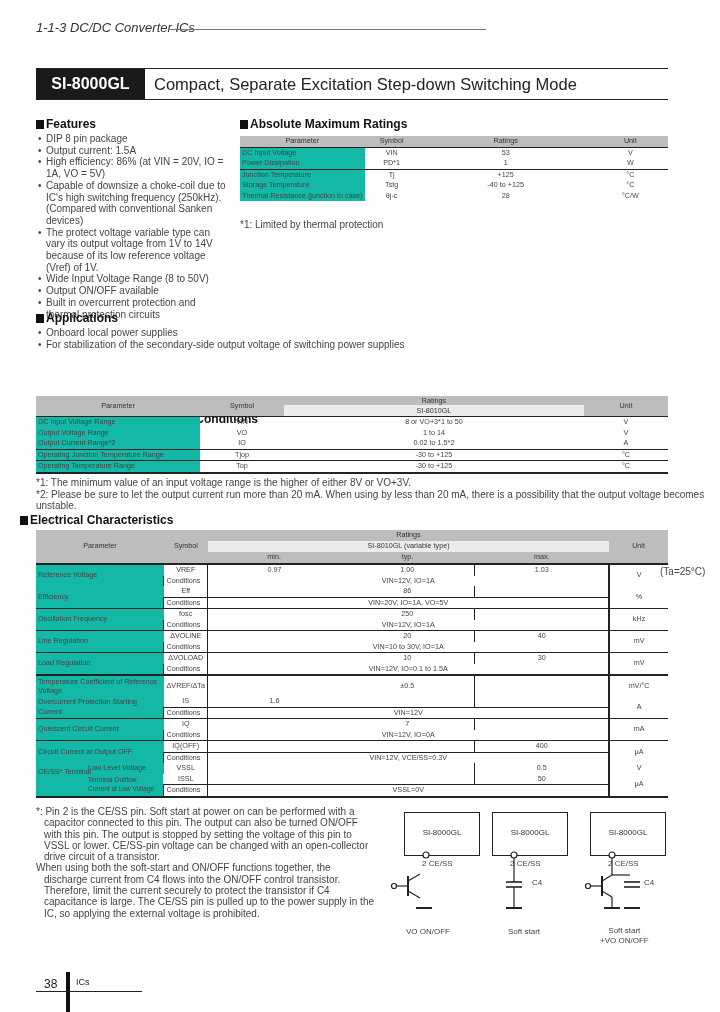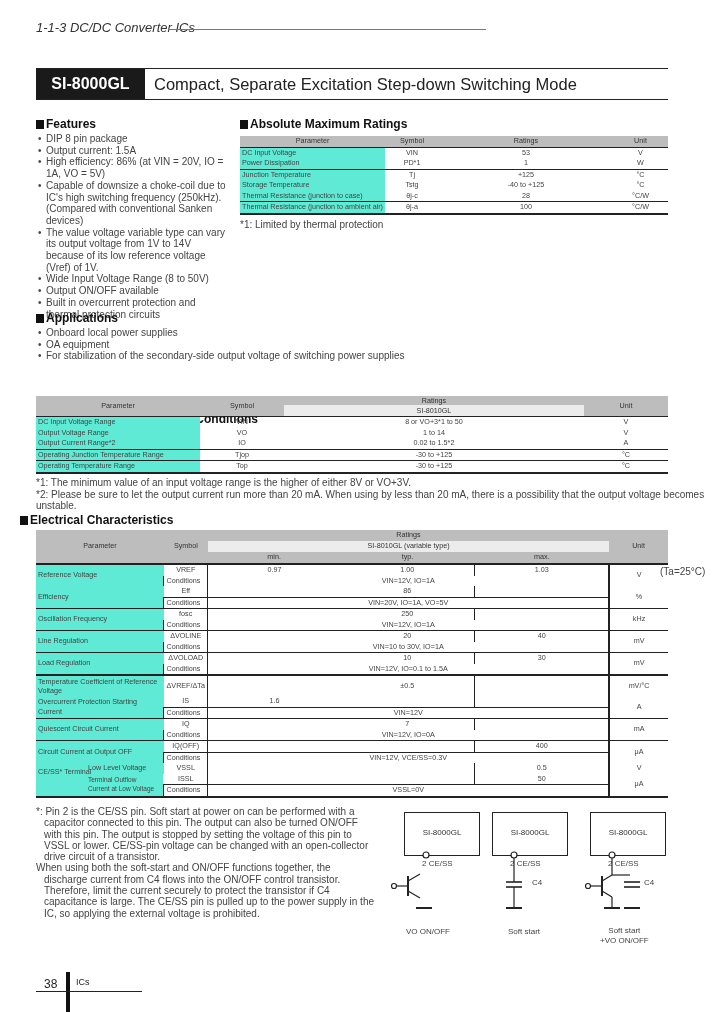--- a/index.html
+++ b/index.html
@@ -18,21 +18,21 @@
   table{border-collapse:collapse;position:absolute;font-size:7.2px;color:#444;}
   td,th{padding:0 2px;height:10.5px;line-height:10.5px;white-space:nowrap;}
   th{background:#bdbdbd;font-weight:normal;color:#333;text-align:center;}
   .sub{background:#ececec;}
   .c{text-align:center;}
   .tb{border-top:1px solid #222;}
   .tbb{border-top:2px solid #222;}
   .bb{border-bottom:2px solid #222;}
   .lb{border-left:1px solid #222;}
   .lbb{border-left:2px solid #222;}
-  .pshade{background:#5eead4;}
+  .pshade{background:#14b8a6;}
   .note{position:absolute;font-size:10px;color:#444;line-height:11px;}
   .circuit-box{position:absolute;border:1px solid #222;width:74px;height:42px;font-size:8px;text-align:center;line-height:40px;color:#333;}
   .foot-num{left:44px;top:977px;font-size:12px;color:#222;}
   .foot-bar{left:66px;top:972px;width:4px;height:40px;background:#111;}
   .foot-label{left:76px;top:977px;font-size:9px;color:#222;}
   .foot-line{left:36px;top:991px;width:106px;height:1px;background:#222;}
 </style>
 </head>
 <body>
 
@@ -43,21 +43,21 @@
   <div class="title-series">SI-8000GL Series</div>
   <div class="title-desc">Compact, Separate Excitation Step-down Switching Mode</div>
 </div>
 
 <h2 style="left:36px;top:117px;"><span>Features</span></h2>
 <ul class="bul" style="left:36px;top:133px;width:190px;">
   <li>DIP 8 pin package</li>
   <li>Output current: 1.5A</li>
   <li>High efficiency: 86% (at VIN = 20V, IO = 1A, VO = 5V)</li>
   <li>Capable of downsize a choke-coil due to IC's high switching frequency (250kHz). (Compared with conventional Sanken devices)</li>
-  <li>The value voltage variable type can vary its output voltage from 1V to 14V because of its low reference voltage (Vref) of 1V.</li>
+  <li>The protect voltage variable type can vary its output voltage from 1V to 14V because of its low reference voltage (Vref) of 1V.</li>
   <li>Wide Input Voltage Range (8 to 50V)</li>
   <li>Output ON/OFF available</li>
   <li>Built in overcurrent protection and thermal protection circuits</li>
 </ul>
 
 <h2 style="left:240px;top:117px;"><span>Absolute Maximum Ratings</span></h2>
 <table style="left:240px;top:136px;width:428px;">
   <tbody>
       <tr>
     <th style="width:120px">Parameter</th>
@@ -88,34 +88,27 @@
         <td class="c">Tstg</td>
         <td class="c">-40 to +125</td>
         <td class="c">°C</td>
       </tr>
   <tr>
         <td class="pshade">Thermal Resistance (junction to case)</td>
         <td class="c">θj-c</td>
         <td class="c">28</td>
         <td class="c">°C/W</td>
       </tr>
-  <tr class="tb bb">
-        <td class="pshade">Thermal Resistance (junction to ambient air)</td>
-        <td class="c">θj-a</td>
-        <td class="c">100</td>
-        <td class="c">°C/W</td>
-      </tr>
 </tbody>
   </table>
 <div class="note" style="left:240px;top:219px;">*1: Limited by thermal protection</div>
 
 <h2 style="left:36px;top:311px;"><span>Applications</span></h2>
 <ul class="bul" style="left:36px;top:327px;width:400px;">
   <li>Onboard local power supplies</li>
-  <li>OA equipment</li>
   <li>For stabilization of the secondary-side output voltage of switching power supplies</li>
 </ul>
 
 <h2 style="left:36px;top:376px;margin-top:36px;"><span>Recommended Operating Conditions</span></h2>
 <table style="left:36px;top:396px;width:632px;">
   <tbody>
       <tr>
     <th rowspan="2" style="width:160px;height:20px">Parameter</th>
     <th rowspan="2" style="width:80px">Symbol</th>
     <th style="height:8px;line-height:8px">Ratings</th>

